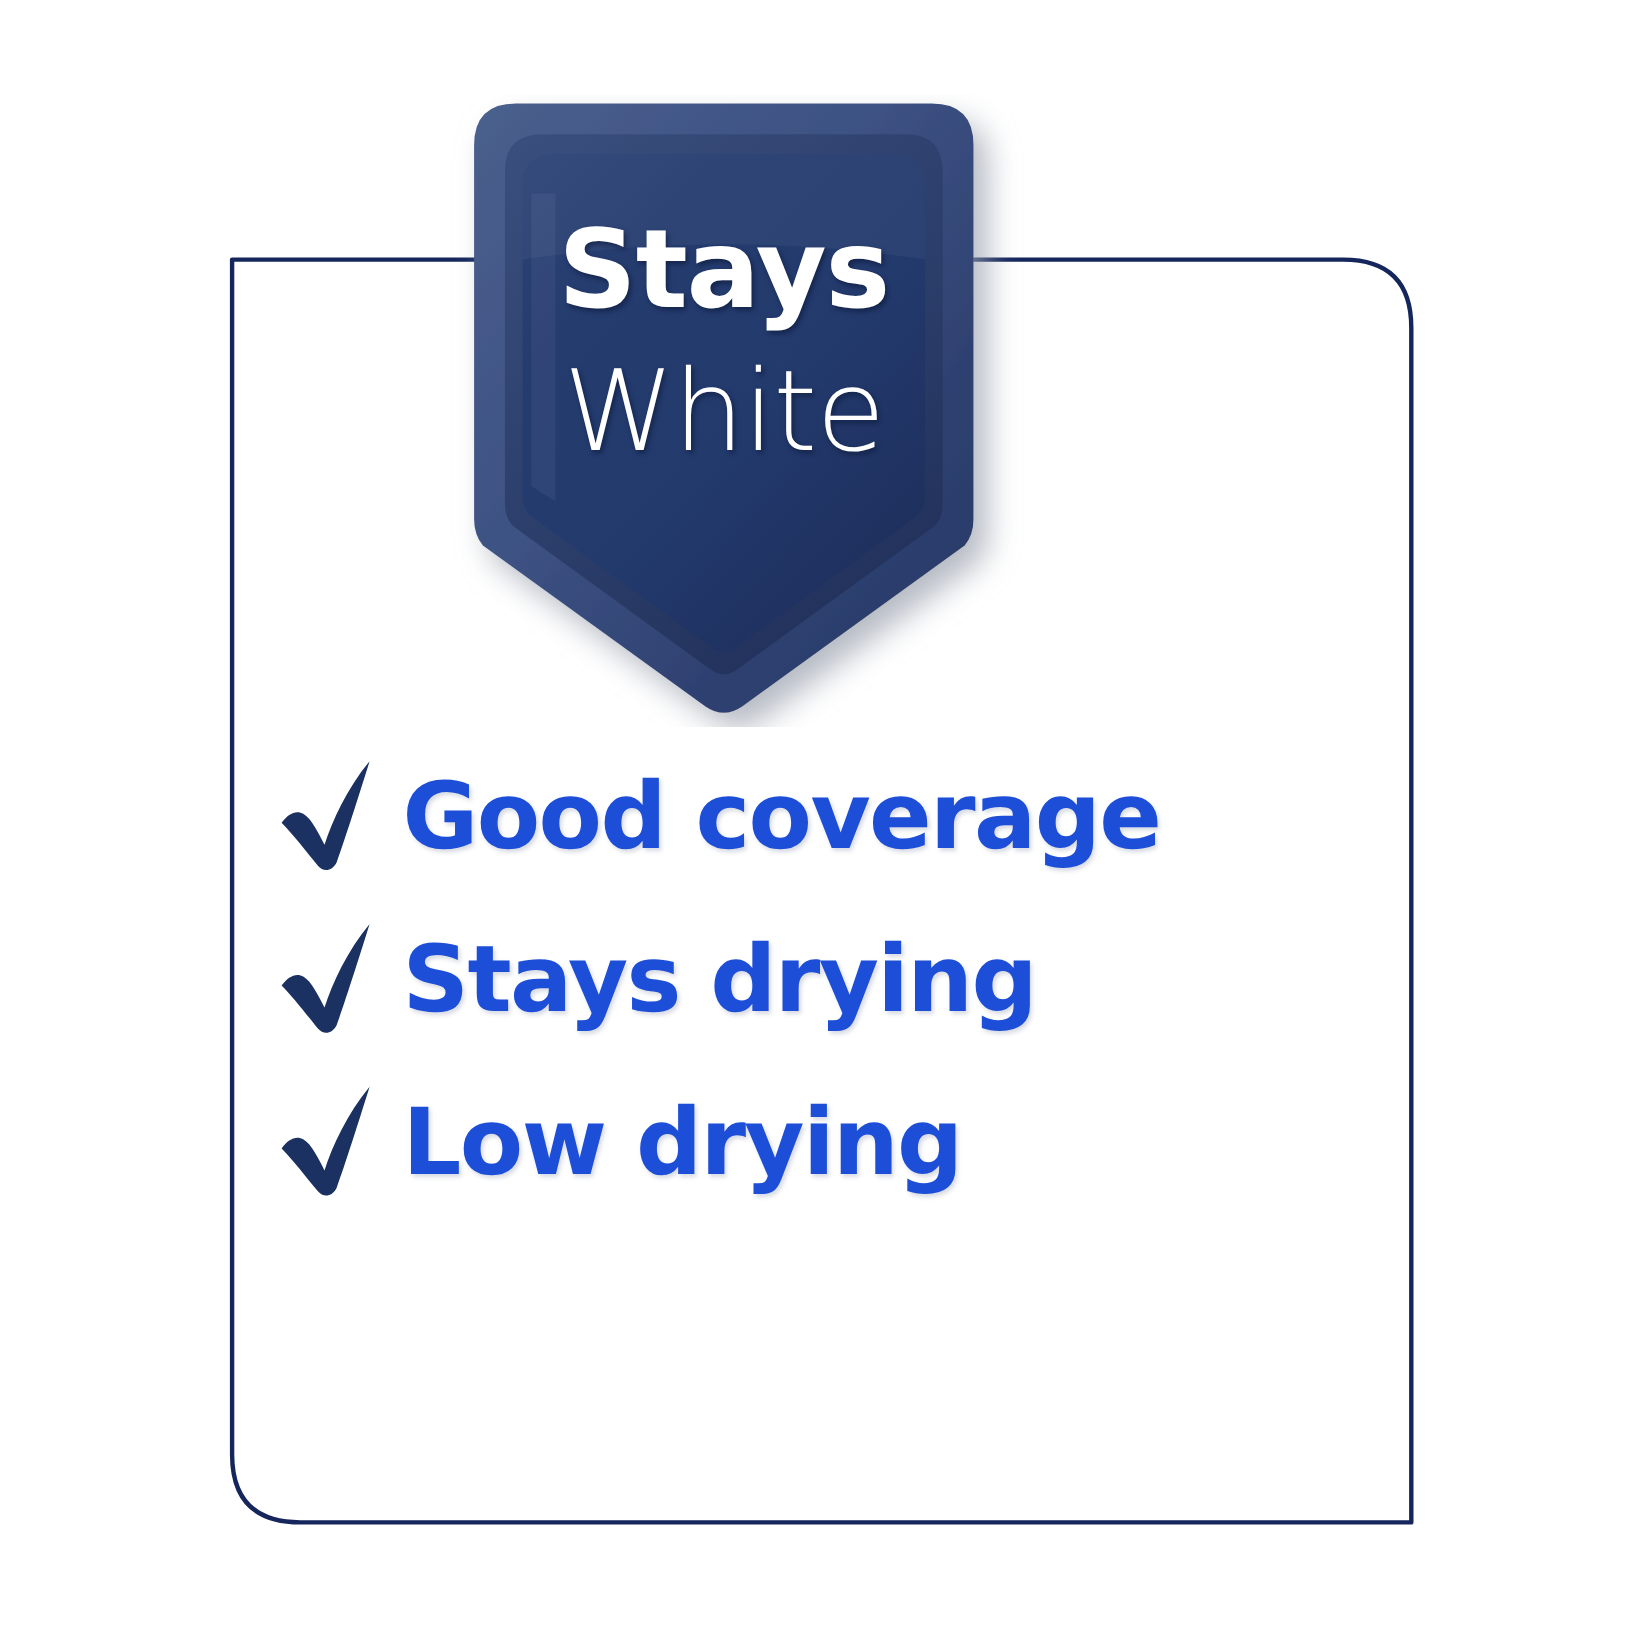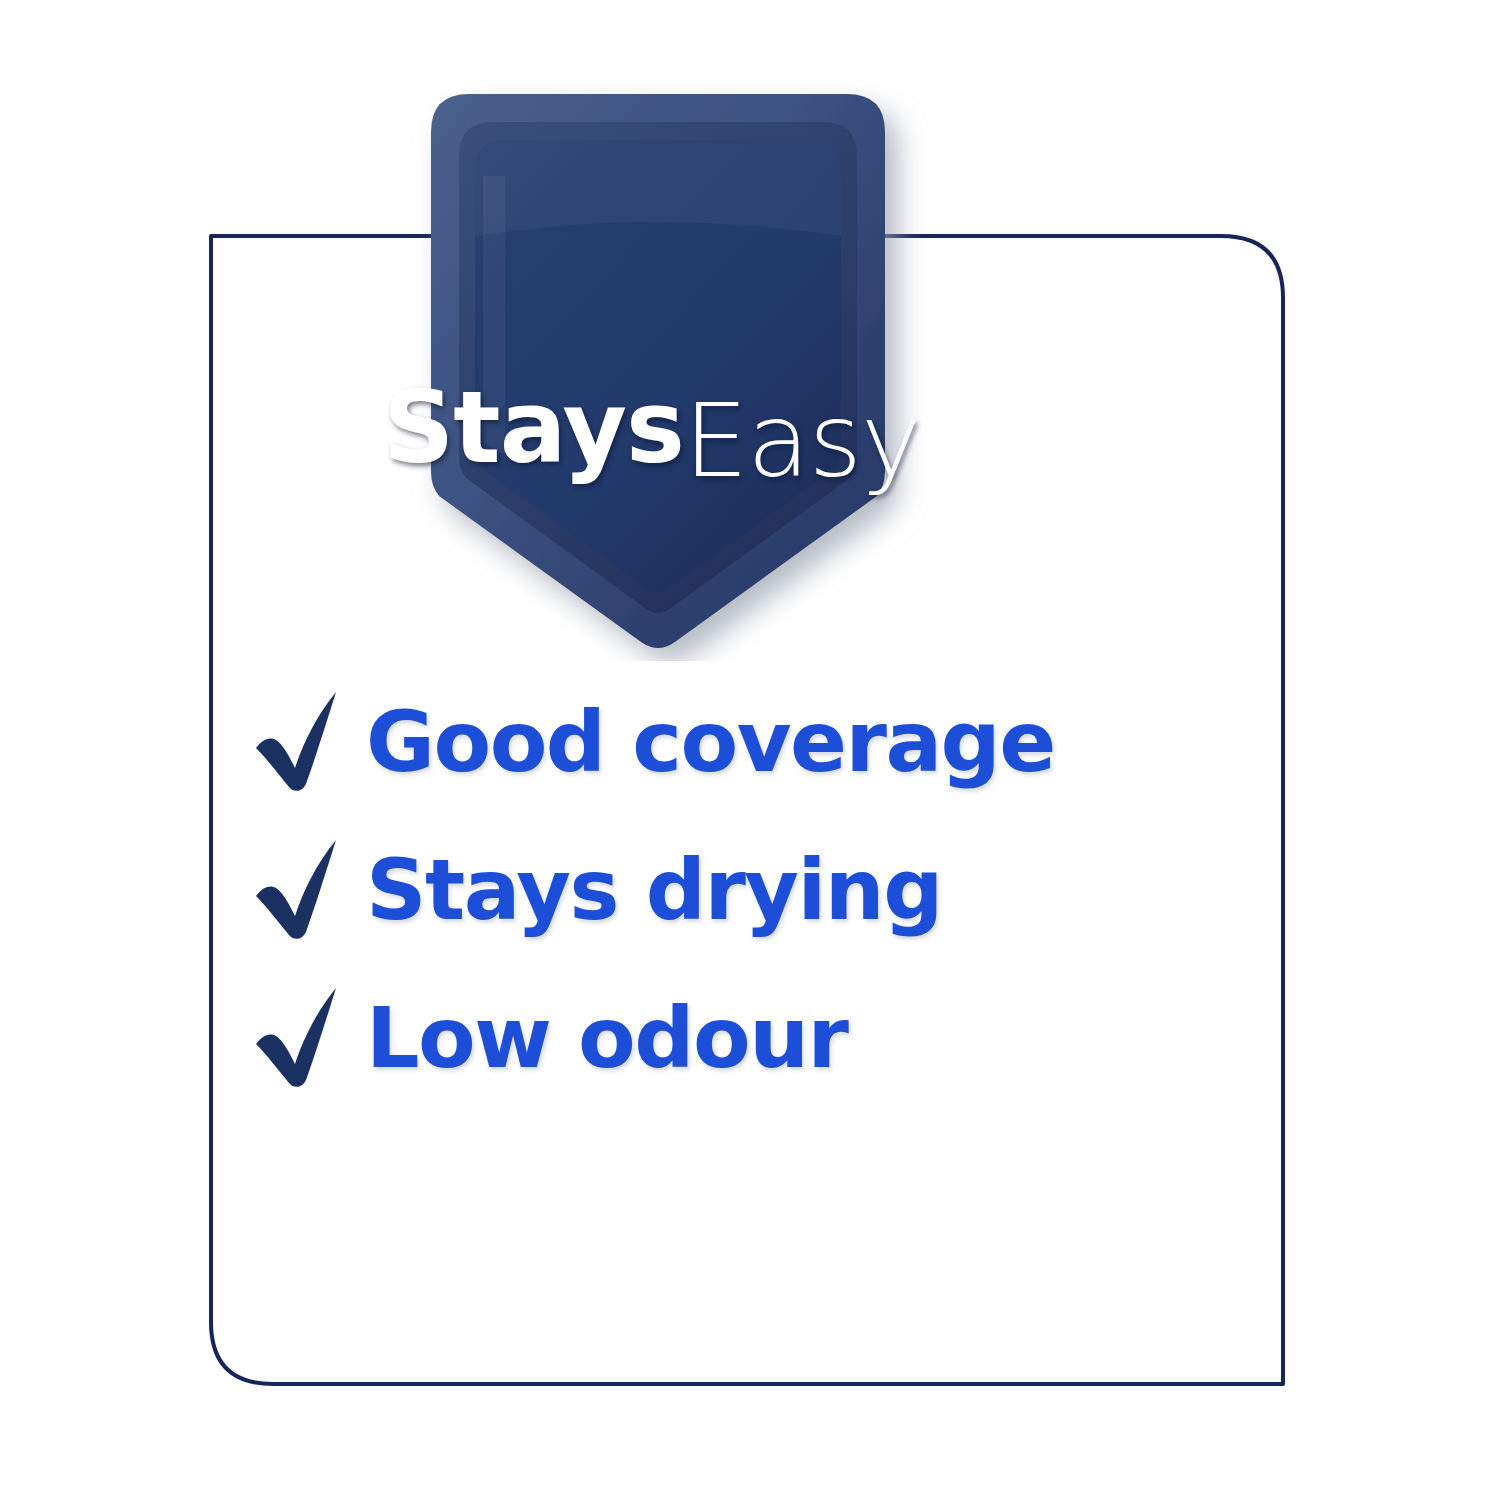--- a/index.html
+++ b/index.html
@@ -42,21 +42,21 @@
     width: 550px;
     height: 575px;
   }
   .badge-text {
     position: absolute;
     left: 0;
     top: 0;
     width: 550px;
     height: 575px;
     display: flex;
-    flex-direction: row;
+    flex-direction: column;
     align-items: center;
     justify-content: flex-start;
     padding-top: 110px;
     box-sizing: border-box;
     pointer-events: none;
   }
   .badge-line1 {
     font-family: "DejaVu Sans", sans-serif;
     font-size: 99px;
     font-weight: 600;
@@ -197,21 +197,21 @@
                Q 458 54 458 84
                L 458 150
                Q 275 122 92 150
                Z" fill="#ffffff" opacity="0.045"></path>
 
       <path d="M 100 90 L 122 90 L 122 370 L 100 356 Z" fill="#ffffff" opacity="0.05"></path>
     </svg>
 
     <div class="badge-text">
       <div class="badge-line1">Stays</div>
-      <div class="badge-line2">Easy</div>
+      <div class="badge-line2">White</div>
     </div>
   </div>
 
   <div class="feature-list">
 
     <div class="feature-row">
       <svg class="check-icon" viewBox="0 0 92 104" aria-hidden="true">
         <path d="M 4 58
                  C 10 50 17 46 24 50
                  C 31 54 38 68 43 78
@@ -240,18 +240,18 @@
     <div class="feature-row">
       <svg class="check-icon" viewBox="0 0 92 104" aria-hidden="true">
         <path d="M 4 58
                  C 10 50 17 46 24 50
                  C 31 54 38 68 43 78
                  C 50 56 64 26 84 2
                  C 74 34 62 72 54 94
                  C 50 102 42 103 37 97
                  C 28 86 14 68 4 58 Z" fill="#1b3161"></path>
       </svg>
-      <span class="feature-label">Low odour</span>
+      <span class="feature-label">Low drying</span>
     </div>
 
   </div>
 
 </div>
 
 </body></html>

